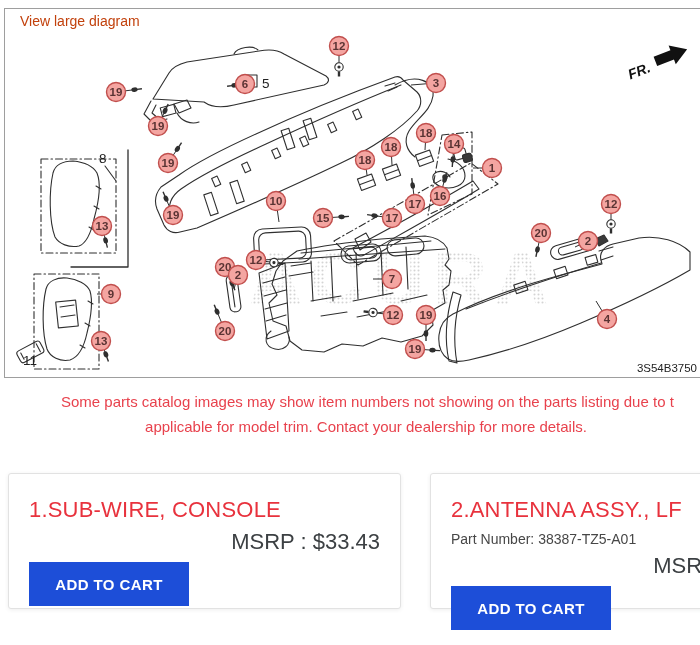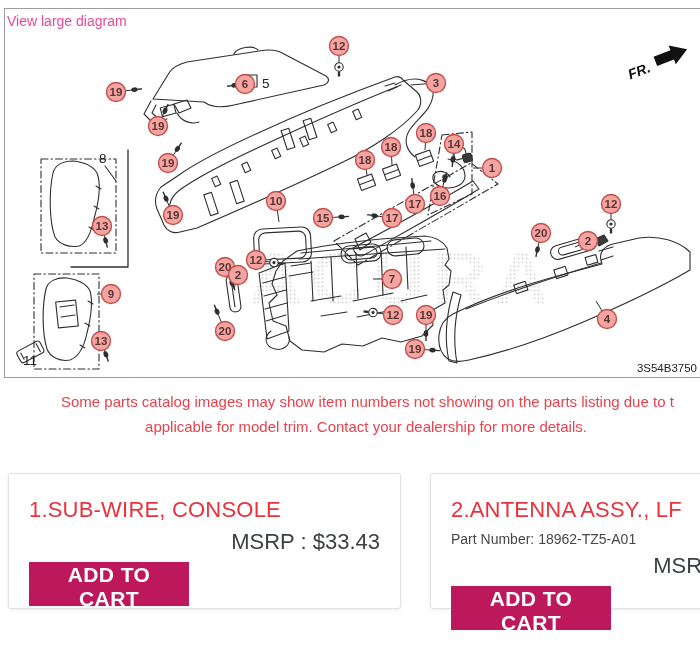--- a/index.html
+++ b/index.html
@@ -6,22 +6,22 @@
   body{
     width:700px;height:645px;position:relative;overflow:hidden;
     background:#ffffff;font-family:"Liberation Sans",sans-serif;
   }
   
   .diagram-box{
     position:absolute;left:4px;top:8px;width:696px;height:370px;
     border:1px solid #9e9e9e;border-right:none;box-sizing:border-box;background:#fff;
   }
   .view-large{
-    position:absolute;left:2px;top:4px;z-index:5;
-    color:#ec4899;font-size:14px;text-decoration:none;cursor:pointer;
+    position:absolute;left:15px;top:4px;z-index:5;
+    color:#c2410c;font-size:14px;text-decoration:none;cursor:pointer;
   }
   svg.diagram{position:absolute;left:0;top:0;width:694px;height:368px;}
   svg.diagram *{vector-effect:none;}
   
   .disclaimer{
     position:absolute;top:389px;left:16px;width:700px;
     color:#e8424d;font-size:15px;line-height:25px;
   }
   .disclaimer .l1{padding-left:45px;white-space:nowrap;overflow:hidden;}
   .disclaimer .l2{text-align:center;}
@@ -31,22 +31,22 @@
     flex:none;width:393px;height:136px;box-sizing:border-box;
     background:#fff;border:1px solid #e2e2e2;border-radius:3px;
     box-shadow:0 1px 4px rgba(0,0,0,.07);
     padding:23px 20px 0 20px;
   }
   .card-title{color:#e8323d;font-size:22px;letter-spacing:.2px;white-space:nowrap;}
   .card-pn{color:#474747;font-size:14px;margin-top:8px;}
   .card-msrp{color:#3c4043;font-size:22px;margin-top:6px;text-align:right;}
   .cart-btn{
     display:block;margin-top:7px;width:160px;height:44px;border:none;
-    background:#be185d;color:#ffffff;font-family:inherit;
-    font-size:21px;font-weight:bold;letter-spacing:.4px;cursor:pointer;
+    background:#1d4ed8;color:#ffffff;font-family:inherit;
+    font-size:15px;font-weight:bold;letter-spacing:.4px;cursor:pointer;
   }
 </style>
 </head>
 <body>
 
 <div class="diagram-box">
   <a class="view-large">View large diagram</a>
 
   <svg id="diagram-svg" class="diagram" viewBox="4 8 694 368" font-family="Liberation Sans, sans-serif">
     <defs>
@@ -455,21 +455,21 @@
       <span>MSRP :</span>
       <span>$33.43</span>
     </div>
     <button class="cart-btn">ADD TO CART</button>
   </div>
 
   <div class="card">
     <div class="card-title">2.ANTENNA ASSY., LF</div>
     <div class="card-pn">
       <span>Part Number:</span>
-      <span>18962-TZ5-A01</span>
+      <span>38387-TZ5-A01</span>
     </div>
     <div class="card-msrp">
       <span>MSRP :</span>
       <span>$22.75</span>
     </div>
     <button class="cart-btn">ADD TO CART</button>
   </div>
 </div>
 
 </body></html>

